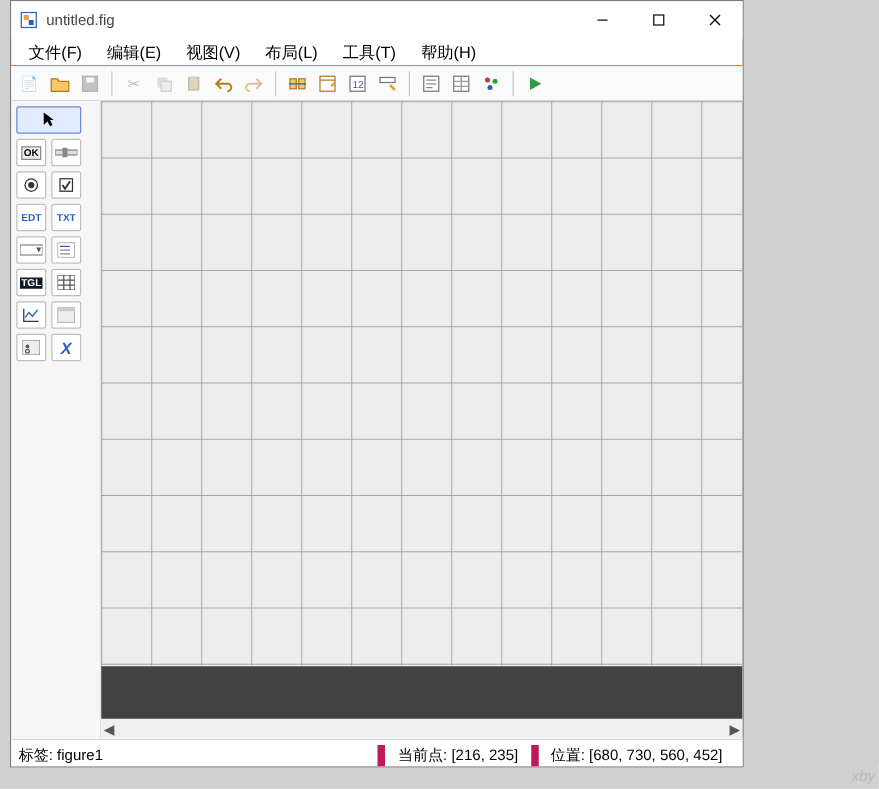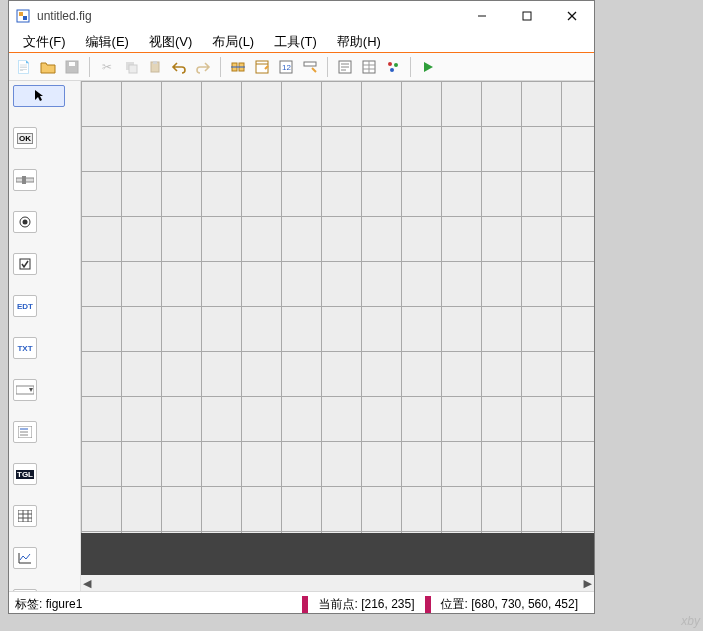--- a/index.html
+++ b/index.html
@@ -95,21 +95,21 @@
     display: flex;
     position: relative;
     overflow: hidden;
   }
   .palette {
     width: 72px;
     padding: 4px;
     display: flex;
     flex-wrap: wrap;
     align-content: flex-start;
-    gap: 20px;
+    gap: 4px;
     background: #f6f6f6;
     border-right: 1px solid #e0e0e0;
   }
   .pbtn {
     width: 24px; height: 22px;
     border: 1px solid #bfbfbf;
     background: #ffffff;
     display: grid; place-items: center;
     font-size: 9px; font-weight: bold;
     border-radius: 2px;

